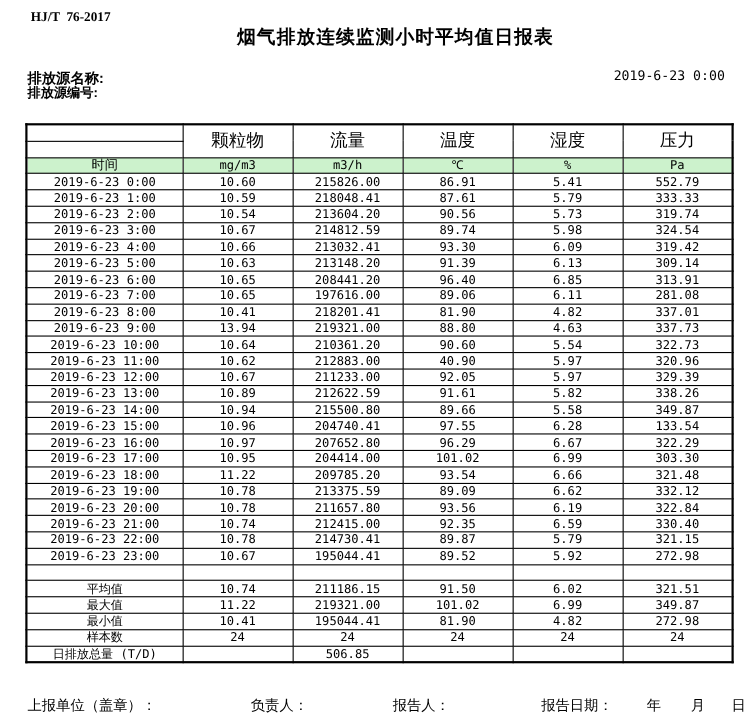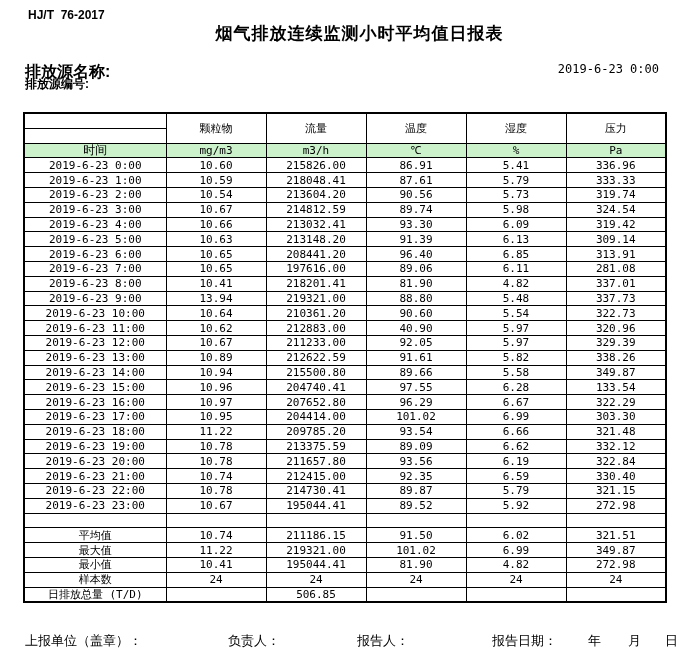--- a/index.html
+++ b/index.html
@@ -6,29 +6,29 @@
   body {
     width:687px; height:655px; position:relative;
     background:#ffffff; color:#000;
     font-family:"Liberation Sans", sans-serif;
     overflow:hidden;
   }
 
   .std-code {
     position:absolute; left:28px; top:8px;
     font-size:12px; font-weight:bold; white-space:pre;
-    font-family:Liberation Sans, sans-serif;
+    font-family:Liberation Serif, serif;
     text-align:center;
   }
   .title {
     position:absolute; left:16px; top:22px; width:100%;
     text-align:center; font-size:17px; font-weight:bold;
     letter-spacing:1px;
   }
-  .src-name { position:absolute; left:25px; top:62px; font-size:16px; font-weight:bold; }
+  .src-name { position:absolute; left:25px; top:62px; font-size:13px; font-weight:bold; }
   .src-id   { position:absolute; left:25px; top:76px; font-size:12px; font-weight:bold; }
   .report-datetime {
     position:absolute; right:28px; top:62px; font-size:12px;
     font-family:"DejaVu Sans Mono", monospace;
   }
 
   table.report {
     position:absolute; left:23px; top:112px;
     width:642px; border-collapse:collapse; table-layout:fixed;
     border:2px solid #000;
@@ -36,21 +36,21 @@
   table.report td, table.report th {
     border:1px solid #000;
     padding:0; margin:0;
     height:13.8px; line-height:13px;
     text-align:center; vertical-align:middle;
     font-size:11px; font-weight:normal;
     font-family:"DejaVu Sans Mono", monospace;
     overflow:hidden; white-space:nowrap;
   }
   table.report th.param {
-    font-size:11px;
+    font-size:16px;
     font-family:"Liberation Sans", sans-serif;
   }
   tr.green-row td {
     background:var(--green, #CCF2CC);
   }
   tr.green-row td.time-head {
     font-size:12px; font-family:"Liberation Sans", sans-serif;
   }
   td.label-cell {
     font-size:12px; font-family:"Liberation Sans", sans-serif;
@@ -110,21 +110,21 @@
       <td>Pa</td>
     </tr>
   </thead>
   <tbody>
       <tr>
         <td>2019-6-23 0:00</td>
         <td>10.60</td>
         <td>215826.00</td>
         <td>86.91</td>
         <td>5.41</td>
-        <td>336.96</td>
+        <td>552.79</td>
       </tr>
       <tr>
         <td>2019-6-23 1:00</td>
         <td>10.59</td>
         <td>218048.41</td>
         <td>87.61</td>
         <td>5.79</td>
         <td>333.33</td>
       </tr>
       <tr>
@@ -181,21 +181,21 @@
         <td>218201.41</td>
         <td>81.90</td>
         <td>4.82</td>
         <td>337.01</td>
       </tr>
       <tr>
         <td>2019-6-23 9:00</td>
         <td>13.94</td>
         <td>219321.00</td>
         <td>88.80</td>
-        <td>5.48</td>
+        <td>4.63</td>
         <td>337.73</td>
       </tr>
       <tr>
         <td>2019-6-23 10:00</td>
         <td>10.64</td>
         <td>210361.20</td>
         <td>90.60</td>
         <td>5.54</td>
         <td>322.73</td>
       </tr>

